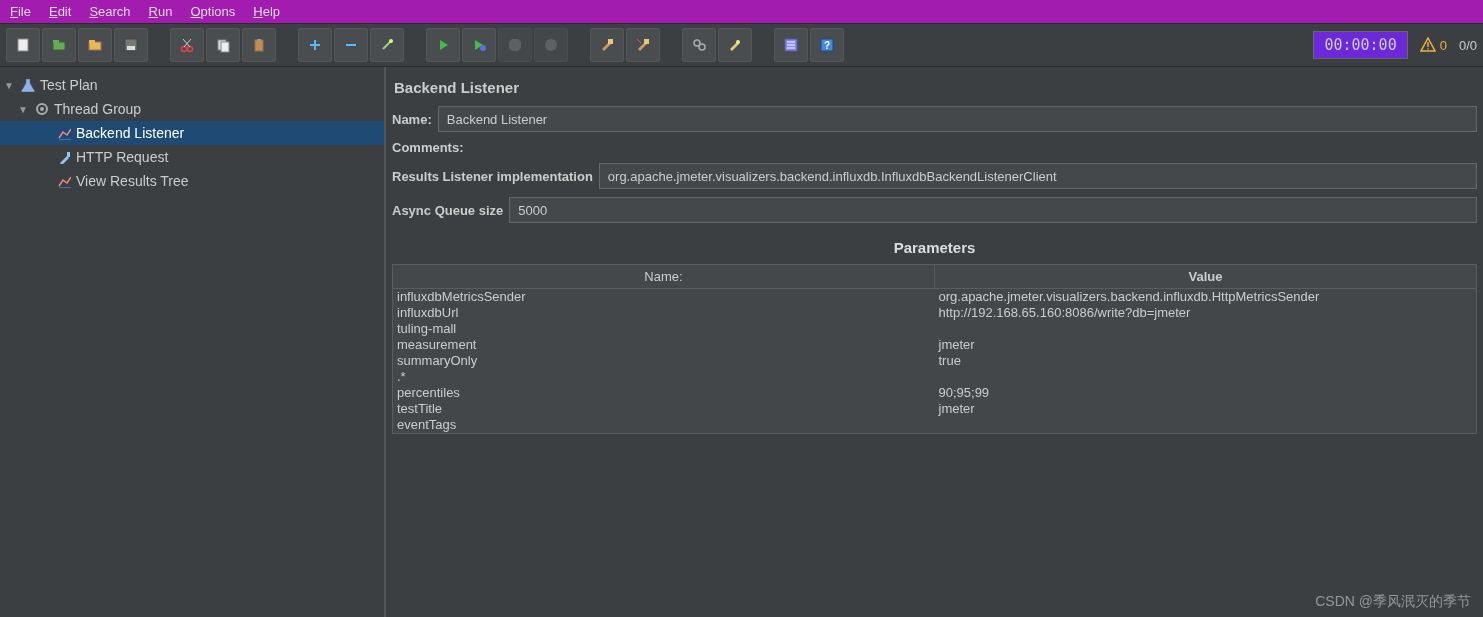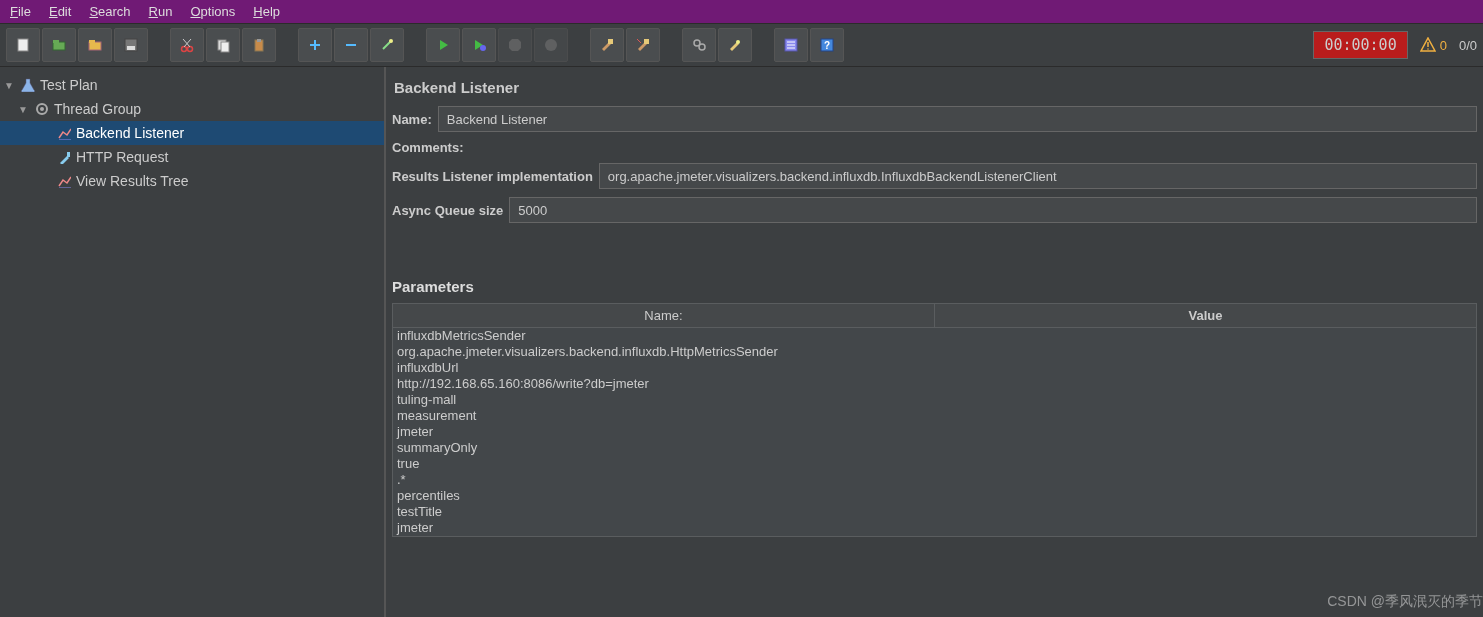--- a/index.html
+++ b/index.html
@@ -11,21 +11,21 @@
     width: 1483px;
     height: 617px;
     overflow: hidden;
     display: flex;
     flex-direction: column;
   }
   .menubar {
     display: flex;
     gap: 18px;
     padding: 4px 10px;
-    background: #701a75;
+    background: #a21caf;
     color: #ddd;
     font-size: 13px;
   }
   .menubar span { cursor: pointer; }
   .menubar .ul { text-decoration: underline; }
   .toolbar {
     display: flex;
     align-items: center;
     padding: 4px 6px;
     background: #3c3f41;
@@ -44,21 +44,21 @@
   .tbtn.disabled { opacity: .6; }
   .tgap { width: 18px; }
   .toolbar-right {
     margin-left: auto;
     display: flex; align-items: center; gap: 12px;
     color: #ccc;
   }
   .timerbox {
     border: 1px solid #666;
     padding: 4px 10px;
-    background: #b91c1c;
+    background: #6d28d9;
     font-family: monospace;
     font-size: 15px;
   }
   .warn { color: #f0b040; display: flex; align-items: center; gap: 4px;}
   .main {
     flex: 1; display: flex; min-height: 0;
   }
   .tree {
     width: 386px;
     background: #3c3f41;
@@ -106,38 +106,38 @@
   .form-input {
     flex: 1;
     background: #45484a;
     border: 1px solid #666;
     color: #ccc;
     height: 26px;
     padding: 0 8px;
     font-size: 13px;
   }
   .params-title {
+    text-align: center;
     font-weight: bold;
     color: #ddd;
     padding: 8px 0;
     font-size: 15px;
-    margin-top: 39px;
   }
   .params-table {
     border: 1px solid #5a5d5f;
     background: #43474a;
   }
   .pthead { display:flex; background:#45484a; border-bottom:1px solid #5a5d5f;}
   .pthead div { flex:1; text-align:center; color:#ccc; padding:4px 0; border-right:1px solid #5a5d5f;}
   .pthead div:last-child{border-right:none;font-weight:bold;}
-  .ptrow { display:flex; color:#ccc;flex-direction:column;}
+  .ptrow { display:flex; color:#ccc;}
   .ptrow div { flex:1; padding: 0 4px; line-height:16px; font-size:13px; overflow:hidden; white-space:nowrap; text-overflow:ellipsis;}
   .watermark {
     position: absolute;
-    right: 0; bottom: 6px;
+    right: 12px; bottom: 6px;
     color: rgba(220,220,220,.55);
     font-size: 14px;
     pointer-events: none;
   }
 </style>
 </head>
 <body>
 
 <div class="menubar">
   <span><span class="ul">F</span><span>ile</span></span>
@@ -393,23 +393,28 @@
           </div>
           <div class="ptrow">
             <div>summaryOnly</div>
             <div>true</div>
           </div>
           <div class="ptrow">
             <div>.*</div>
           </div>
           <div class="ptrow">
             <div>percentiles</div>
+            <div>90;95;99</div>
           </div>
           <div class="ptrow">
             <div>testTitle</div>
             <div>jmeter</div>
           </div>
+          <div class="ptrow">
+            <div>eventTags</div>
+            <div></div>
+          </div>
         </div>
     </div>
   </div>
 </div>
 
 <div class="watermark">CSDN @季风泯灭的季节</div>
 
 </body></html>

